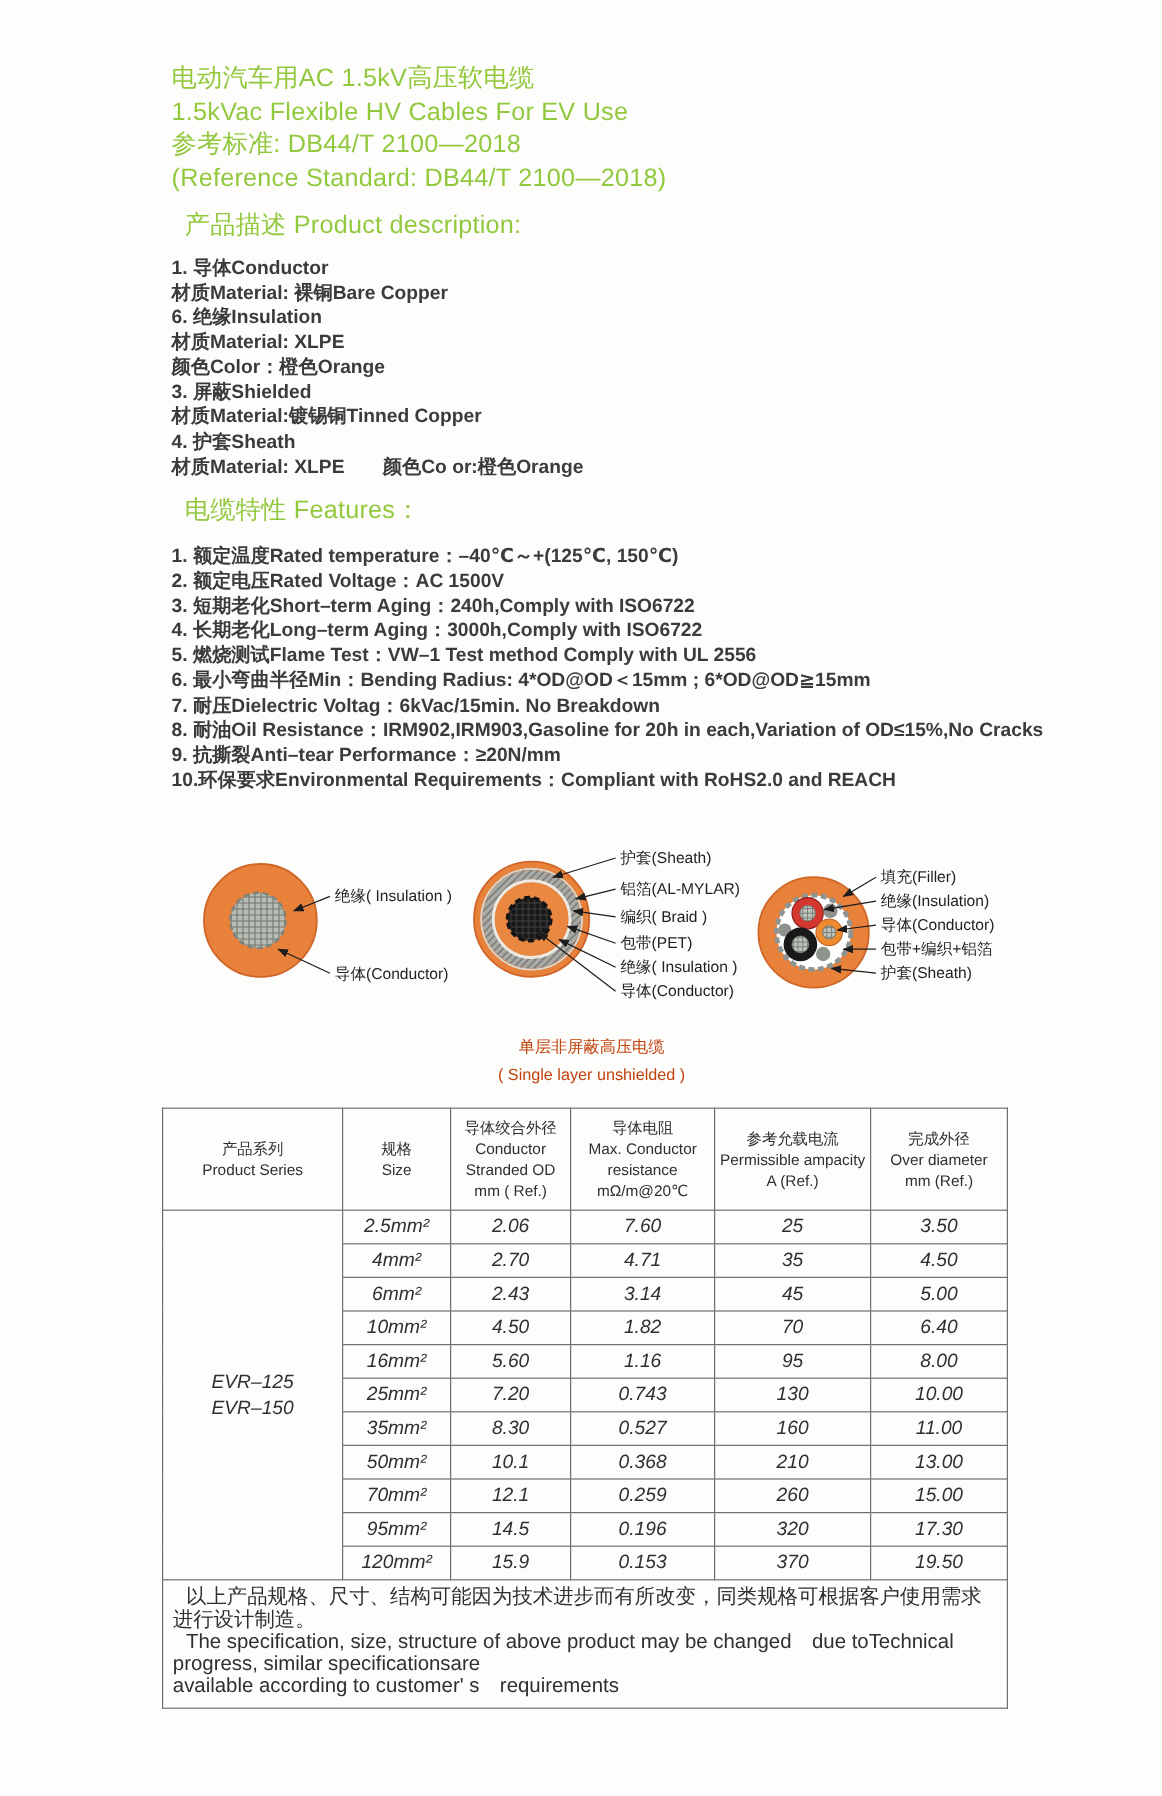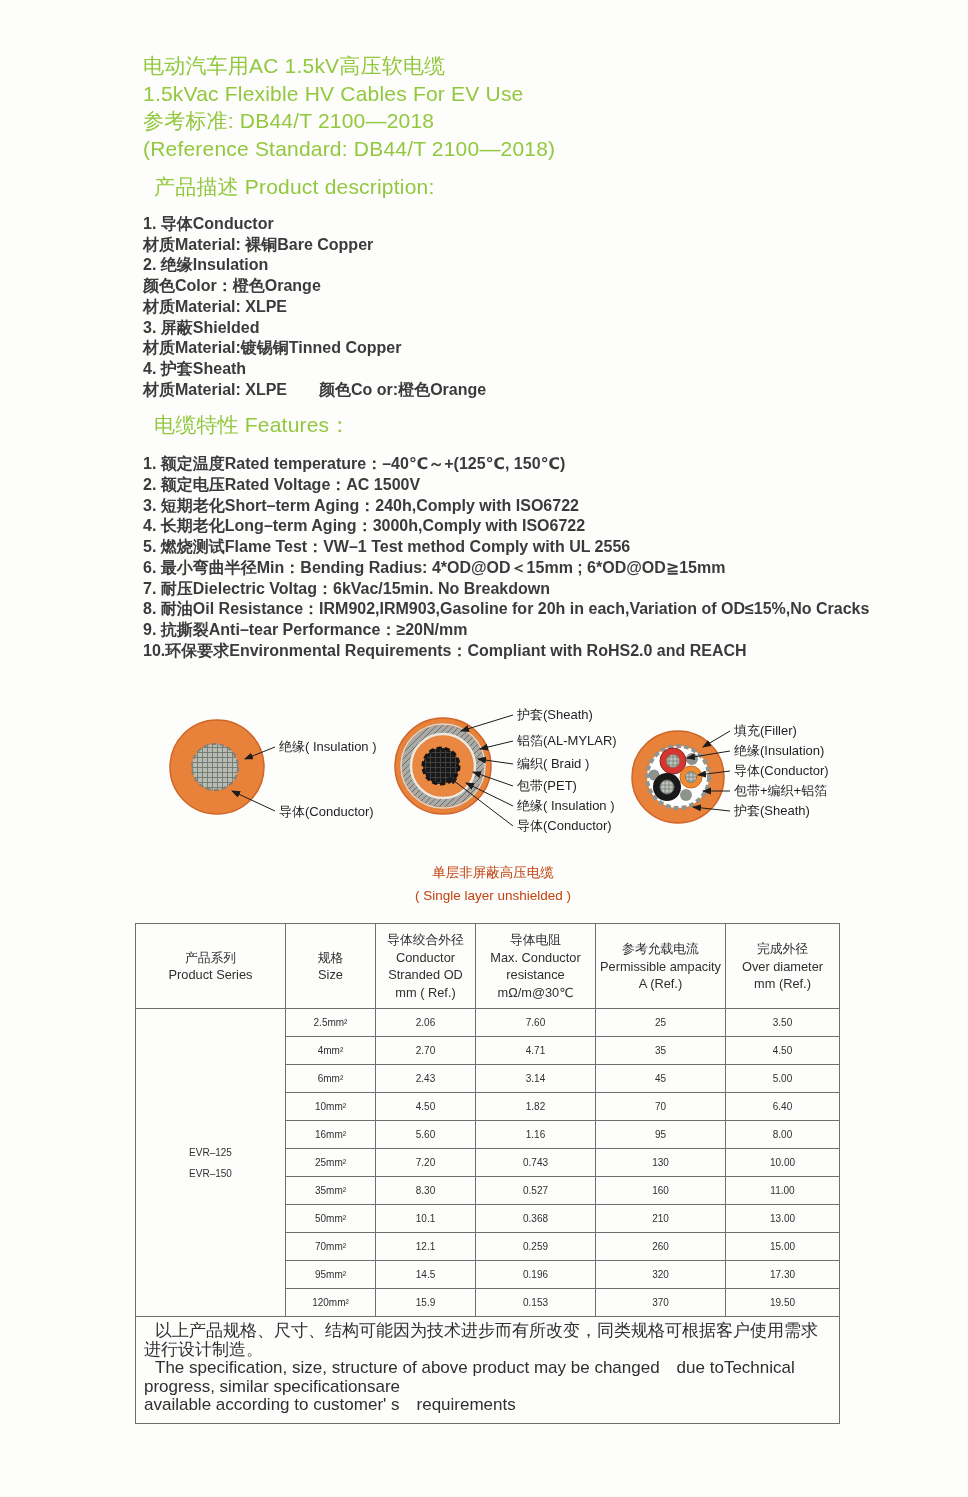--- a/index.html
+++ b/index.html
@@ -35,21 +35,21 @@
   #diag3{left:480px;}
   .fig-caption{position:absolute;top:166px;left:0;width:700px;text-align:center;
                font-size:13.5px;line-height:23px;color:#c2410c;}
 
   svg .lbl{font-family:"Liberation Sans","DejaVu Sans",sans-serif;font-size:13px;fill:#1f1f1f;}
   svg .leader{stroke:#1c1c1c;stroke-width:1;fill:none;}
 
   table.spec{border-collapse:collapse;margin:16px 0 0 -8px;width:704px;table-layout:fixed;}
   table.spec th,table.spec td{border:1px solid var(--border);text-align:center;font-weight:400;color:#2f2f2f;}
   table.spec thead th{font-size:12.8px;line-height:17.5px;padding:7px 2px;}
-  table.spec tbody td{font-size:10px;height:27px;padding:0 2px;}
+  table.spec tbody td{font-size:16px;height:27px;padding:0 2px;font-style:italic;}
   td.series-cell{font-size:13px;line-height:21px;}
   table.spec tfoot td{text-align:left;padding:5px 10px 8px 8px;font-size:17px;line-height:18.5px;}
   .note-line.indent{text-indent:11px;}
 </style>
 </head>
 <body>
 
 <div class="page">
   <div class="content">
 
@@ -58,23 +58,23 @@
       <div>1.5kVac Flexible HV Cables For EV Use</div>
       <div>参考标准: DB44/T 2100—2018</div>
       <div>(Reference Standard: DB44/T 2100—2018)</div>
     </header>
 
     <section>
       <h2 class="section-heading desc-heading">产品描述 Product description:</h2>
       <div class="text-lines desc-lines">
         <p>1. 导体Conductor</p>
         <p>材质Material: 裸铜Bare Copper</p>
-        <p>2. 绝缘Insulation</p>
+        <p>6. 绝缘Insulation</p>
+        <p>材质Material: XLPE</p>
         <p>颜色Color：橙色Orange</p>
-        <p>材质Material: XLPE</p>
         <p>3. 屏蔽Shielded</p>
         <p>材质Material:镀锡铜Tinned Copper</p>
         <p>4. 护套Sheath</p>
         <p>材质Material: XLPE　　颜色Co or:橙色Orange</p>
       </div>
     </section>
 
     <section>
       <h2 class="section-heading feat-heading">电缆特性 Features：</h2>
       <div class="text-lines feat-lines">
@@ -206,21 +206,21 @@
           <th>
             <div>导体绞合外径</div>
               <div>Conductor</div>
             <div>Stranded OD</div>
               <div>mm ( Ref.)</div>
           </th>
           <th>
             <div>导体电阻</div>
               <div>Max. Conductor</div>
             <div>resistance</div>
-              <div>mΩ/m@30℃</div>
+              <div>mΩ/m@20℃</div>
           </th>
           <th>
             <div>参考允载电流</div>
               <div>Permissible ampacity</div>
             <div>A (Ref.)</div>
           </th>
           <th>
             <div>完成外径</div>
               <div>Over diameter</div>
             <div>mm (Ref.)</div>

